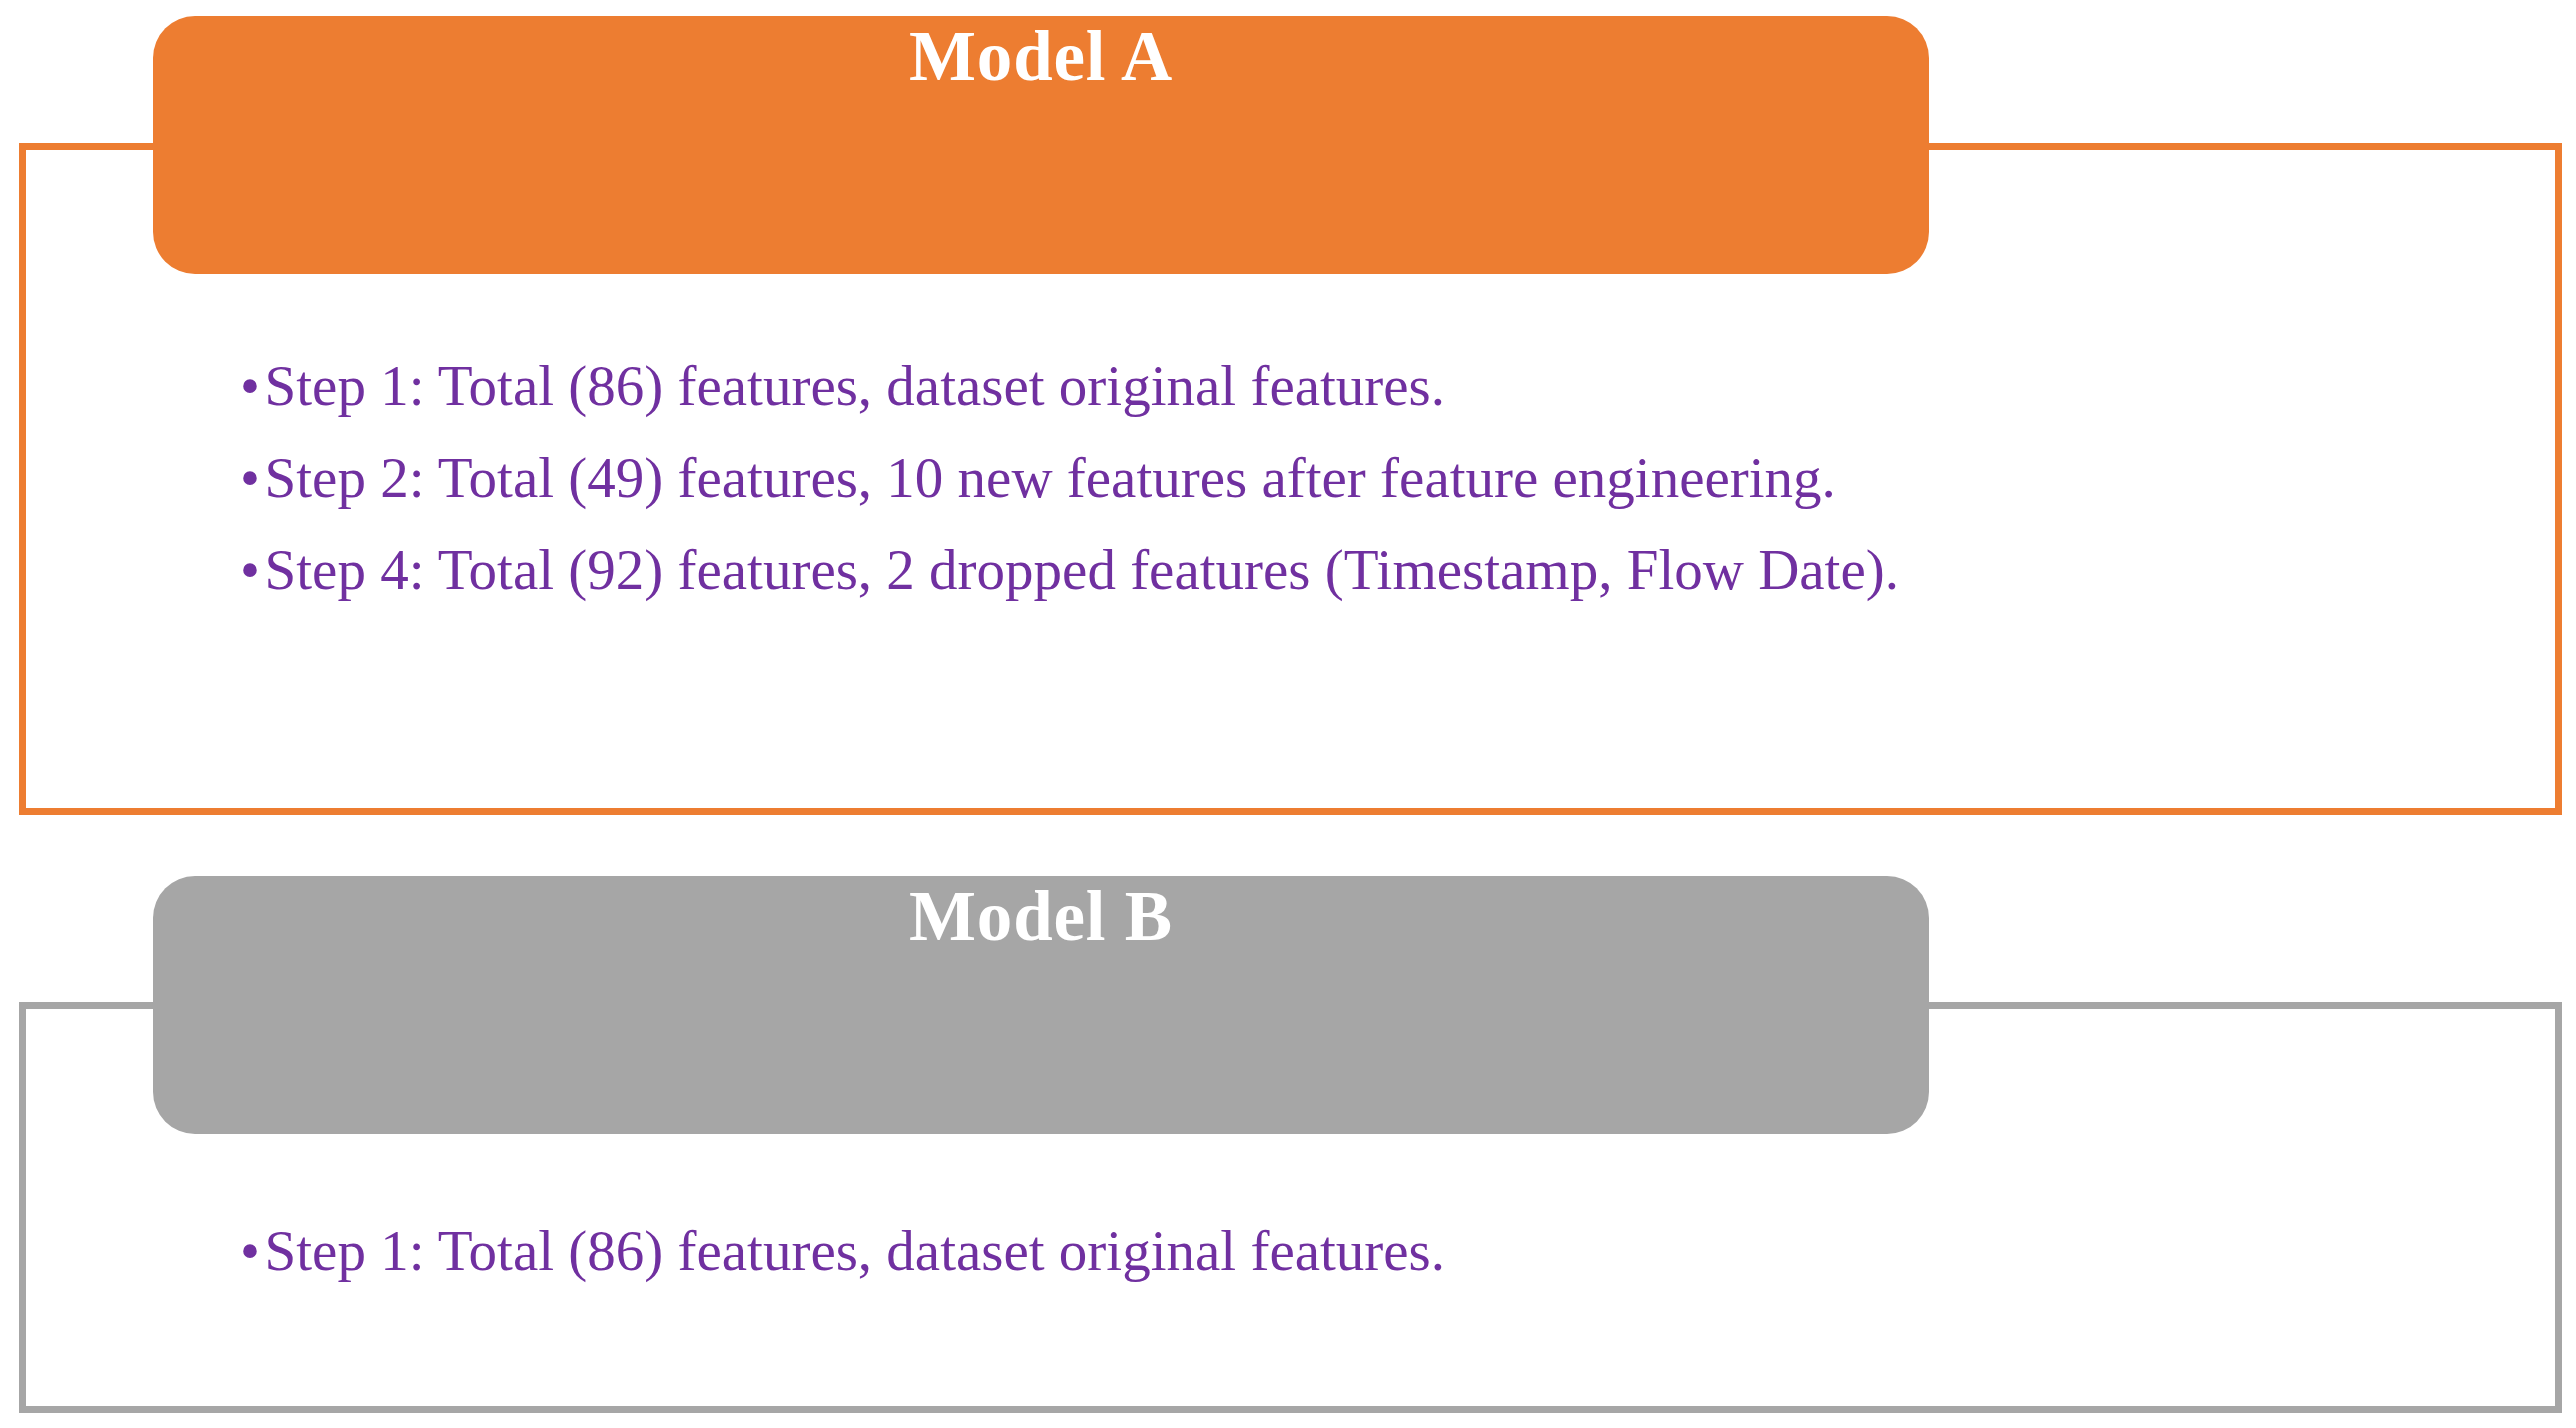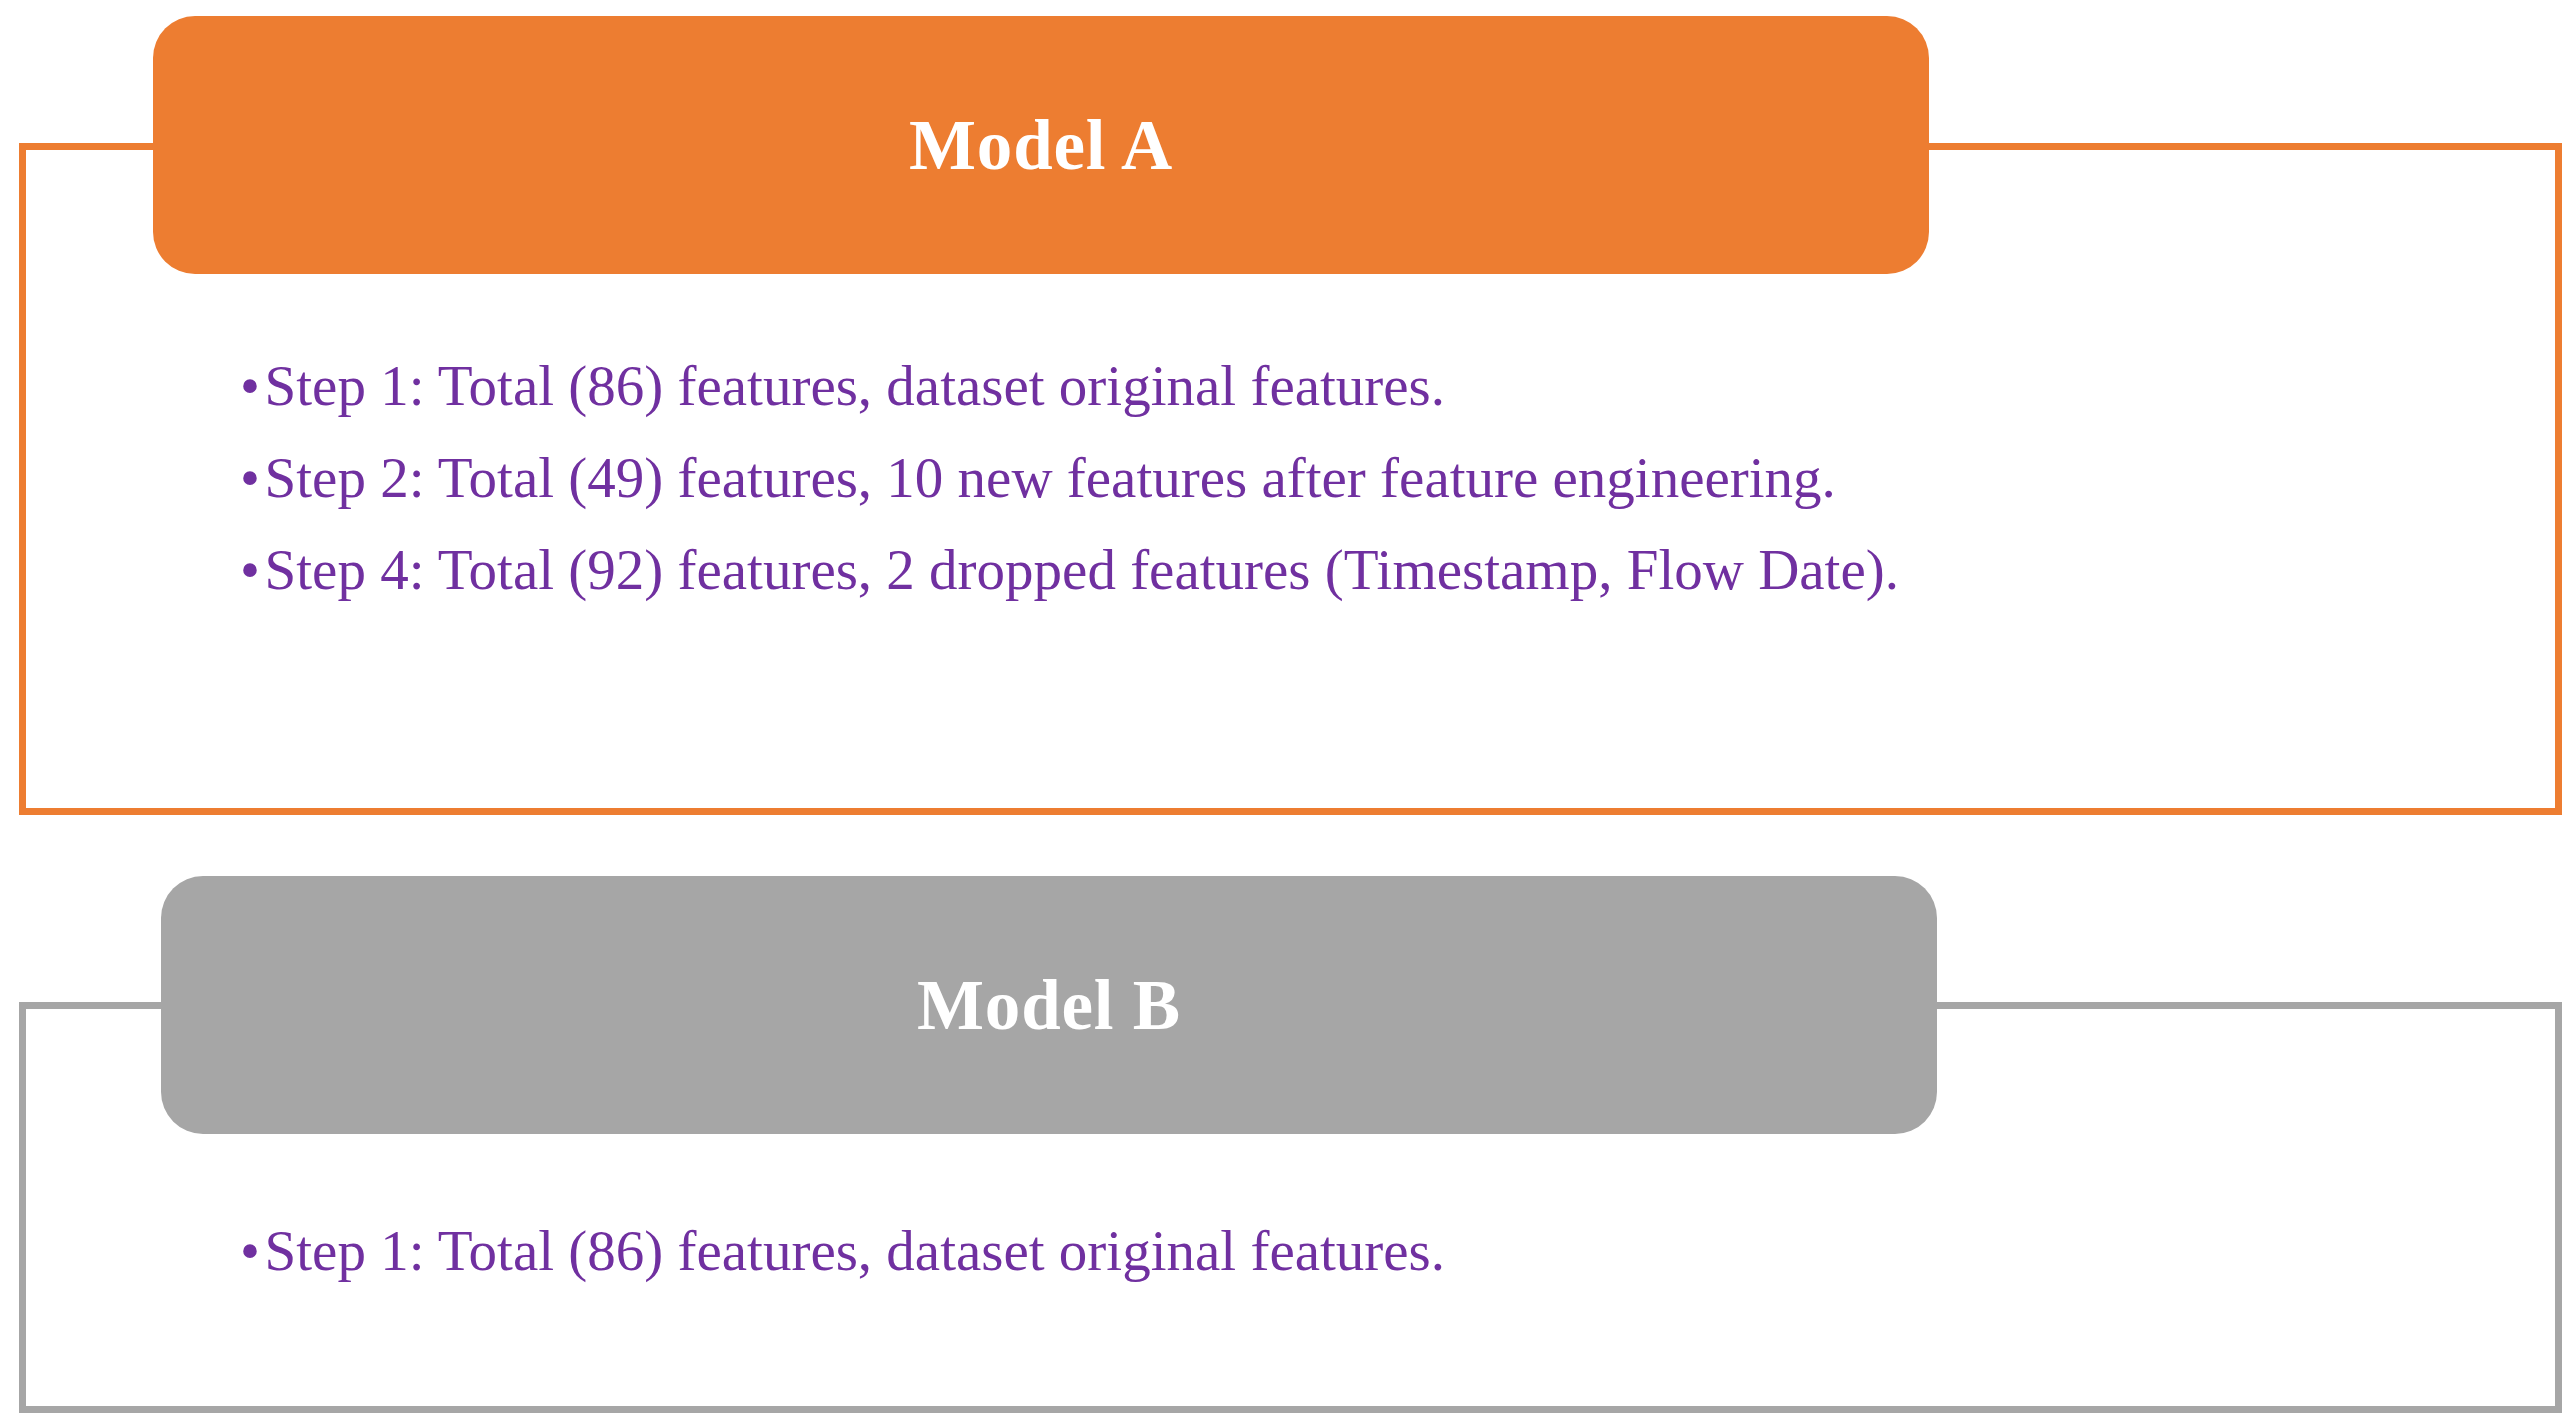--- a/index.html
+++ b/index.html
@@ -35,32 +35,30 @@
     height: 411px;
     border: 7px solid var(--gray, #A6A6A6);
   }
   .header {
     position: absolute;
     left: 153px;
     width: 1776px;
     height: 258px;
     border-radius: 42px;
     display: flex;
-    align-items: center;
     justify-content: center;
     z-index: 2;
   }
   .header-a {
     top: 16px;
     background: var(--orange, #ED7D31);
   }
   .header-b {
     top: 876px;
     background: var(--gray, #A6A6A6);
-    margin-left: 8px;
   }
   .header h2 {
     margin: 0;
     font-size: 71px;
     font-weight: bold;
     color: var(--title_text, #ffffff);
     letter-spacing: 0.8px;
   }
   ul.steps {
     position: absolute;

